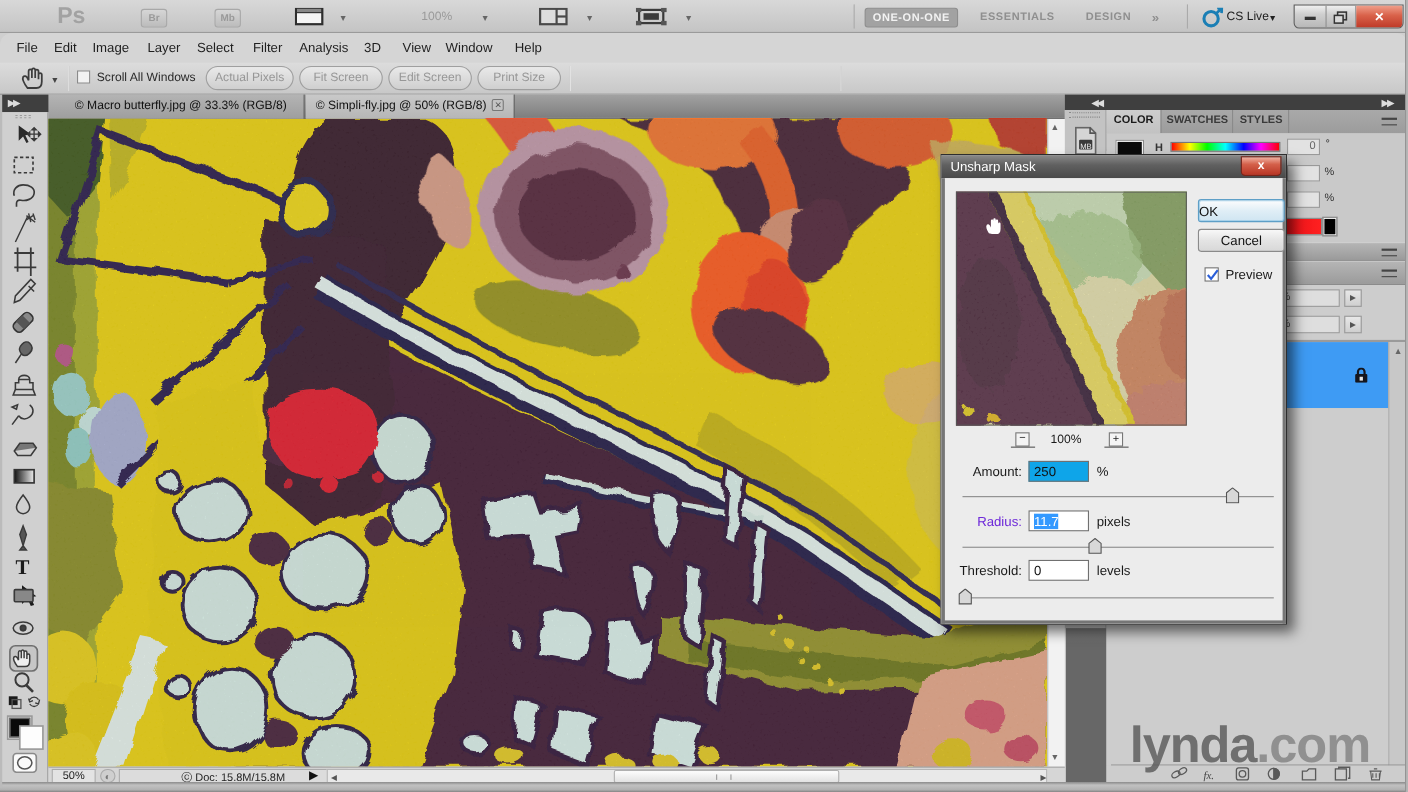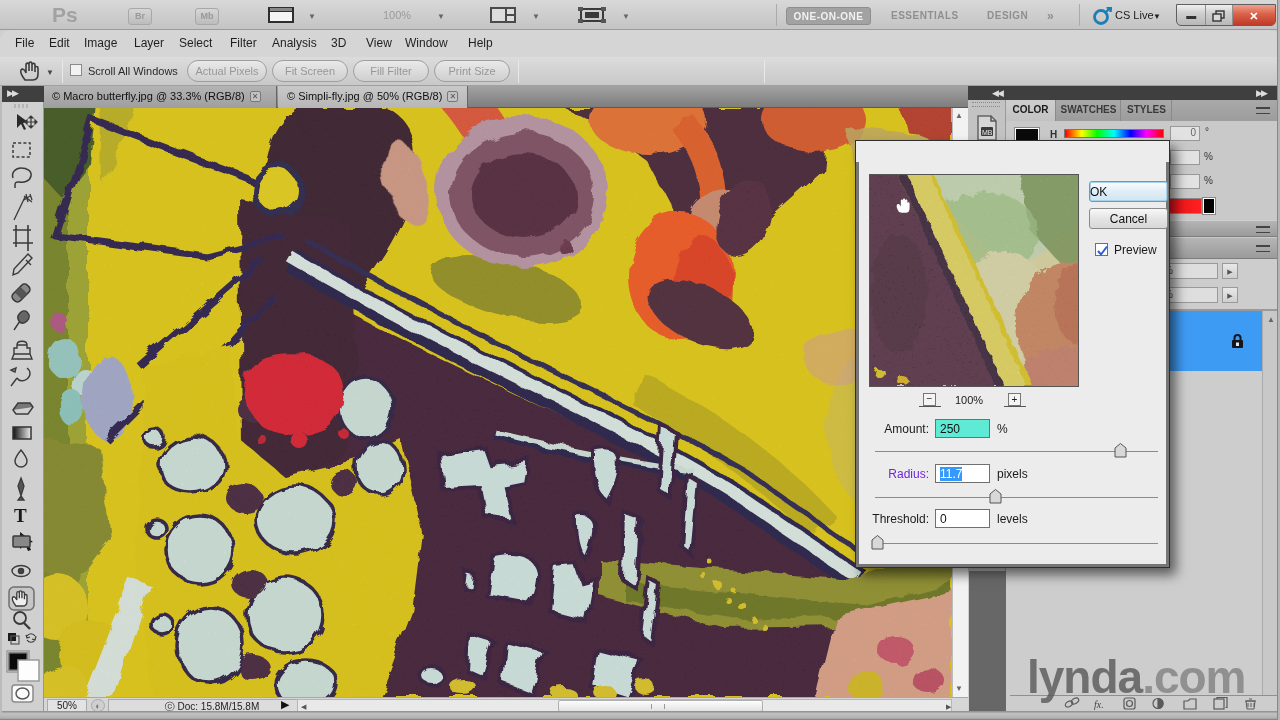--- a/index.html
+++ b/index.html
@@ -139,27 +139,27 @@
 <div id="optbar" class="abs">
   <svg class="abs" style="left:18px;top:3px;" width="26" height="22" viewBox="0 0 26 22">
     <path d="M7 20 C4 16 2 12 3 10 C4 8.5 6 9 7 11 L8 13 L8 5 C8 2.5 11 2.5 11 5 L11 11 L11 4 C11 1.5 14 1.5 14 4 L14 11 L14 5 C14 2.8 17 2.8 17 5 L17 12 L17 8 C17 6 20 6 20 8 L20 14 C20 18 18 20 15 20 Z" fill="none" stroke="#3c3c3c" stroke-width="1.6"></path>
   </svg>
   <div class="abs" style="left:46px;top:11px;font-size:8px;color:#444;">▼</div>
   <div class="abs optsep" style="left:62px;"></div>
   <div class="abs" style="left:70px;top:7px;width:12px;height:12px;background:#f2f2f2;border:1px solid #8a8a8a;"></div>
   <div class="abs" style="left:88px;top:8px;font-size:11px;color:#2a2a2a;">Scroll All Windows</div>
   <div class="abs optbtn" style="left:187px;width:80px;">Actual Pixels</div>
   <div class="abs optbtn" style="left:272px;width:76px;">Fit Screen</div>
-  <div class="abs optbtn" style="left:353px;width:76px;">Fill Filter</div>
+  <div class="abs optbtn" style="left:353px;width:76px;">Edit Screen</div>
   <div class="abs optbtn" style="left:434px;width:76px;">Print Size</div>
   <div class="abs optsep" style="left:518px;"></div>
   <div class="abs optsep" style="left:764px;"></div>
 </div>
 <div id="tabbar" class="abs">
-  <div id="tab1" class="abs doctab"><span style="margin-left:8px;">© Macro butterfly.jpg @ 33.3% (RGB/8)</span><span class="tabx">✕</span></div>
+  <div id="tab1" class="abs doctab"><span style="margin-left:24px;">© Macro butterfly.jpg @ 33.3% (RGB/8)</span><span class="tabx">✕</span></div>
   <div id="tab2" class="abs doctab"><span style="margin-left:9px;">© Simpli-fly.jpg @ 50% (RGB/8)</span><span class="tabx">✕</span></div>
 </div>
 <div id="ltoolhdr" class="abs">▶▶</div>
 <div id="ltools" class="abs">
 <svg width="44" height="609" viewBox="0 0 44 609">
   <g fill="none" stroke="#3a3a3a" stroke-width="1.5">
     <path d="M14 3 H30 M14 5 H30" stroke="#9a9a9a" stroke-width="1" stroke-dasharray="2 2"></path>
     <path d="M17 12 L17 26 L21 22 L24 28 L26 27 L23 21 L28 20 Z" fill="#2a2a2a" stroke="none"></path>
     <path d="M31 16 v8 m-4 -4 h8 m-4 -6 l-2 2 h4 z m0 12 l-2 -2 h4 z m-6 -6 l2 -2 v4 z m12 0 l-2 -2 v4 z" stroke-width="1.2" fill="#2a2a2a"></path>
     <rect x="13" y="41" width="17" height="14" stroke-dasharray="3 2.2"></rect>
@@ -450,20 +450,24 @@
       <path d="M240 5 h9 l-1 8 h-7 z M239 5 h11 M243 3 h3 M242 7 v4 M245 7 v4 M248 7 v4" stroke-width="1"></path>
     </svg>
   </div>
   <div class="abs" style="left:21px;top:550px;font-size:46px;font-weight:bold;color:rgba(88,88,88,0.8);letter-spacing:-1px;">lynda<span style="color:rgba(110,110,110,0.65);">.com</span></div>
 </div>
 <div id="bframe" class="abs"></div>
 <div id="rframe" class="abs"></div>
 <div id="lframe" class="abs"></div>
 <div id="dialog" class="abs" style="left:855px;top:140px;width:315px;height:428px;
   background:#ececec;border:1px solid #2e2e2e;box-shadow:6px 7px 11px rgba(0,0,0,0.55);">
+  <div class="abs" style="left:0;top:0;width:313px;height:21px;background:linear-gradient(#8a8a8a,#606060 45%,#4b4b4b);border-bottom:1px solid #3a3a3a;">
+    <div class="abs" style="left:8px;top:3px;font-size:12px;color:#fff;">Unsharp Mask</div>
+    <div class="abs" style="left:272px;top:1px;width:37px;height:18px;border-radius:0 0 4px 4px;background:linear-gradient(#f0b0a0,#d4604a 40%,#b83524);border:1px solid #7a2318;color:#fff;font-size:11px;font-weight:bold;text-align:center;line-height:16px;">x</div>
+  </div>
   <div class="abs" style="left:0;top:21px;width:313px;height:405px;border:3px solid #767676;border-top:none;background:#ececec;">
   <svg class="abs" style="left:10px;top:12px;" width="210" height="213" viewBox="0 0 210 213">
     <rect width="210" height="213" fill="#efe9ac"></rect>
     <g filter="url(#pvrough)">
       <path d="M55 -5 L215 -5 L215 45 L145 100 L85 40 Z" fill="#d6ecc0"></path>
       <path d="M150 -5 L215 -5 L215 115 L160 55 Z" fill="#7a9c50" opacity="0.85"></path>
       <ellipse cx="115" cy="60" rx="55" ry="42" fill="#a8d088" opacity="0.75"></ellipse>
       <ellipse cx="135" cy="135" rx="46" ry="58" fill="#f2ecb4"></ellipse>
       <ellipse cx="202" cy="150" rx="55" ry="62" fill="#dd8a5c"></ellipse>
       <ellipse cx="198" cy="205" rx="48" ry="32" fill="#d8836a"></ellipse>
@@ -487,21 +491,21 @@
         </defs>
     <rect x="0.5" y="0.5" width="209" height="212" fill="none" stroke="#555"></rect>
   </svg>
   <div class="abs" style="left:64px;top:231px;width:13px;height:13px;border:1px solid #777;background:#f4f4f4;text-align:center;line-height:10px;font-size:10px;color:#222;">−</div>
   <div class="abs" style="left:60px;top:244px;width:22px;height:1px;background:#555;"></div>
   <div class="abs" style="left:96px;top:232px;font-size:11px;color:#1a1a1a;">100%</div>
   <div class="abs" style="left:149px;top:231px;width:13px;height:13px;border:1px solid #777;background:#f4f4f4;text-align:center;line-height:11px;font-size:10px;color:#222;">+</div>
   <div class="abs" style="left:145px;top:244px;width:22px;height:1px;background:#555;"></div>
 
   <div class="abs" style="left:18px;top:260px;width:52px;font-size:12px;color:#1a1a1a;text-align:right;">Amount:</div>
-  <div class="abs" style="left:76px;top:257px;width:55px;height:19px;background:#5eead4;border:1px solid #707070;font-size:12px;color:#111;padding:2px 11px 0 4px;">250</div>
+  <div class="abs" style="left:76px;top:257px;width:55px;height:19px;background:#0ea5e9;border:1px solid #707070;font-size:12px;color:#111;padding:2px 11px 0 4px;">250</div>
   <div class="abs" style="left:138px;top:260px;font-size:12px;color:#1a1a1a;">%</div>
   <div class="abs" style="left:16px;top:289px;width:283px;height:1px;background:#8a8a8a;"></div>
   <svg class="abs" style="left:255px;top:281px;" width="13" height="15" viewBox="0 0 13 15">
         <path d="M1 5 L6.5 0.5 L12 5 L12 14 L1 14 Z" fill="#d8d8d8" stroke="#555"></path>
       </svg>
 
   <div class="abs" style="left:18px;top:305px;width:52px;font-size:12px;color:#6d28d9;text-align:right;">Radius:</div>
   <div class="abs" style="left:76px;top:302px;width:55px;height:19px;background:#fff;border:1px solid #707070;font-size:12px;padding:2px 0 0 4px;"><span style="background:#3399ff;color:#fff;">11.7</span></div>
   <div class="abs" style="left:138px;top:305px;font-size:12px;color:#1a1a1a;">pixels</div>
   <div class="abs" style="left:16px;top:335px;width:283px;height:1px;background:#8a8a8a;"></div>

